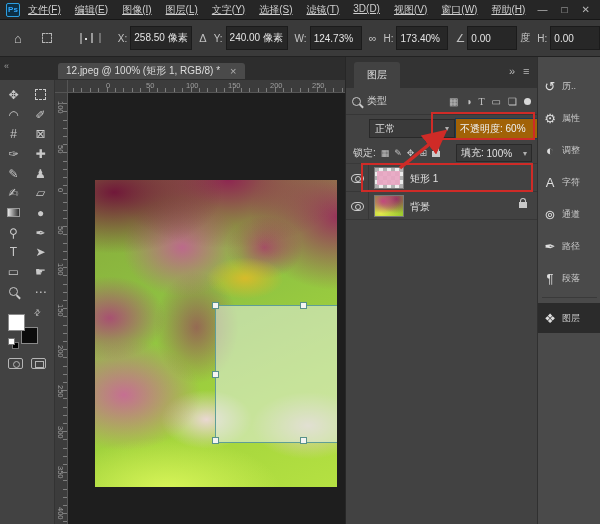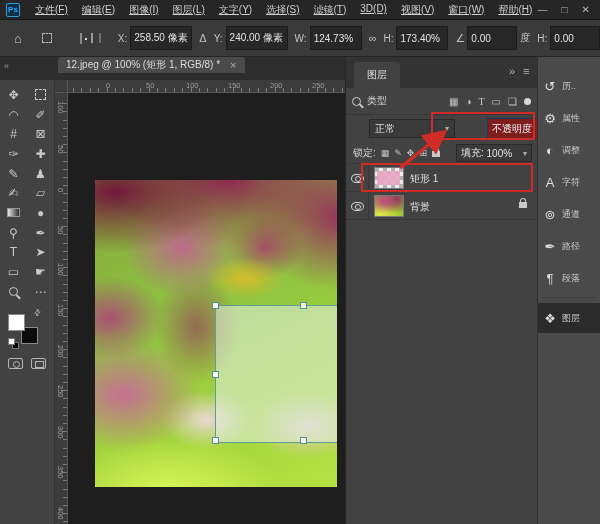--- a/index.html
+++ b/index.html
@@ -2,21 +2,21 @@
 <html><head>
 <meta charset="utf-8">
 <style>
   html,body{margin:0;padding:0;background:#1f1f1f;width:600px;height:524px;overflow:hidden;
     font-family:"Liberation Sans","DejaVu Sans",sans-serif;-webkit-font-smoothing:antialiased;}
   *{box-sizing:border-box;}
 
   
   .menubar{position:absolute;left:0;top:0;width:600px;height:20px;background:#262626;
     border-bottom:1px solid #171717;display:flex;align-items:center;color:#cfcfcf;font-size:10px;}
-  .ps-badge{width:14px;height:14px;margin:0 15px 0 6px;background:#0d2f44;border:1px solid #2d9fe0;
+  .ps-badge{width:14px;height:14px;margin:0 8px 0 6px;background:#0d2f44;border:1px solid #2d9fe0;
     color:#31a8ff;font-size:8px;font-weight:bold;display:flex;align-items:center;justify-content:center;border-radius:2px;}
   .menu-items{display:flex;gap:14px;text-decoration:underline;}
   .menu-items span{cursor:default;}
   .win-controls{margin-left:auto;display:flex;gap:14px;margin-right:10px;color:#b5b5b5;font-size:10px;}
 
   
   .optionsbar{position:absolute;left:0;top:20px;width:600px;height:37px;background:#3a3a3a;
     border-bottom:1px solid #222;display:flex;align-items:center;color:#c9c9c9;font-size:10px;}
   .ob-ico{color:#c9c9c9;font-size:13px;margin-left:14px;}
   .ob-sep{width:1px;height:20px;background:#2b2b2b;margin:0 8px;}
@@ -34,21 +34,21 @@
   .unit{margin-left:3px;}
   .mini-glyph{font-size:11px;margin-left:7px;color:#c0c0c0;}
   .dash-sq{width:10px;height:10px;border:1px dashed #b5b5b5;display:inline-block;}
 
   
   .main{position:absolute;left:0;top:57px;width:600px;height:467px;}
 
   
   .tabbar{position:absolute;left:0;top:0;width:345px;height:23px;background:#2d2d2d;}
   .collapse2{position:absolute;left:4px;top:4px;color:#9a9a9a;font-size:9px;letter-spacing:-1px;}
-  .doc-tab{position:absolute;left:58px;top:0;height:16px;background:#4a4a4a;color:#dcdcdc;font-size:10px;
+  .doc-tab{position:absolute;left:58px;top:6px;height:16px;background:#4a4a4a;color:#dcdcdc;font-size:10px;
     display:flex;align-items:center;padding:0 8px;border-radius:3px 3px 0 0;}
   .doc-tab .close{margin-left:10px;color:#b0b0b0;font-size:11px;}
 
   
   .toolbar{position:absolute;left:0;top:23px;width:55px;height:444px;background:#424242;border-right:1px solid #333;}
   .tools{display:grid;grid-template-columns:27px 27px;grid-auto-rows:19.7px;justify-items:center;align-items:center;padding-top:5px;}
   .tool{color:#c9c9c9;font-size:12px;line-height:1;cursor:pointer;display:flex;align-items:center;justify-content:center;width:100%;height:100%;}
   .i-marquee{width:11px;height:11px;border:1px dashed #c9c9c9;display:inline-block;}
   .i-gradient{width:13px;height:9px;border:1px solid #999;background:linear-gradient(90deg,#e8e8e8,#2b2b2b);display:inline-block;}
   .mag{position:relative;width:9px;height:9px;border:1.5px solid #c9c9c9;border-radius:50%;display:inline-block;}
@@ -103,22 +103,22 @@
     display:flex;align-items:center;justify-content:center;color:#e0e0e0;}
   .lp-hico{position:absolute;top:8px;color:#b8b8b8;font-size:11px;}
   .lp-filter{position:absolute;left:0;top:31px;width:100%;height:27px;border-bottom:1px solid #363636;display:flex;align-items:center;padding:0 6px;font-family:Liberation Serif, serif;}
   .lp-filter .typ{margin-left:6px;color:#cfcfcf;}
   .lp-filter .ficons{margin-left:auto;display:flex;gap:7px;align-items:center;font-size:10px;color:#c3c3c3;}
   .fdot{width:7px;height:7px;border-radius:50%;background:#d8d8d8;display:inline-block;}
   .lp-blend{position:absolute;left:16px;top:58px;width:100%;height:27px;display:flex;align-items:center;}
   .blend-select{position:absolute;left:7px;top:4px;width:86px;height:19px;background:#3a3a3a;border:1px solid #292929;
     display:flex;align-items:center;padding:0 5px;color:#e2e2e2;}
   .blend-select .caret{margin-left:auto;font-size:8px;color:#b0b0b0;}
-  .opacity-ctl{position:absolute;left:93px;top:3px;width:92px;height:21px;background:#7f1d1d;border:1px solid #173a5b;
-    display:flex;align-items:center;padding:0 4px;color:#eef2f6;margin-left:32px;}
+  .opacity-ctl{position:absolute;left:93px;top:3px;width:92px;height:21px;background:#a16207;border:1px solid #173a5b;
+    display:flex;align-items:center;padding:0 4px;color:#eef2f6;}
   .opacity-ctl .caret{margin-left:auto;font-size:8px;color:#cfd8e2;}
   .lp-lock{position:absolute;left:0;top:85px;width:100%;height:22px;display:flex;align-items:center;padding-left:7px;border-bottom:1px solid #393939;}
   .lockicons{display:flex;gap:5px;margin-left:5px;align-items:center;font-size:9px;color:#c3c3c3;}
   .fill-ctl{position:absolute;left:110px;top:2px;width:76px;height:18px;background:#3a3a3a;border:1px solid #292929;
     display:flex;align-items:center;padding:0 4px;color:#e2e2e2;}
   .fill-ctl .caret{margin-left:auto;font-size:8px;color:#b0b0b0;}
   .layer-row{position:absolute;left:0;width:100%;height:28px;border-bottom:1px solid #373737;}
   .layer-row .eyecell{position:absolute;left:0;top:0;width:23px;height:28px;border-right:1px solid #373737;display:flex;align-items:center;justify-content:center;}
   .eye{width:13px;height:9px;border:1px solid #cfcfcf;border-radius:50%/60%;position:relative;display:inline-block;}
   .eye::after{content:"";position:absolute;left:3px;top:1.5px;width:4px;height:4px;border:1px solid #cfcfcf;border-radius:50%;}

